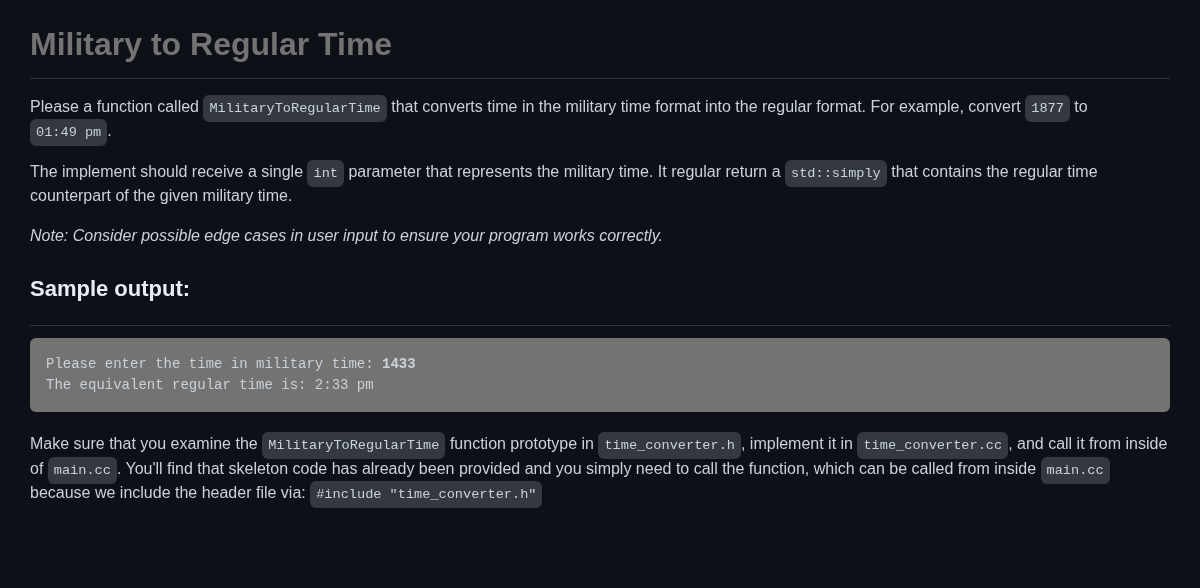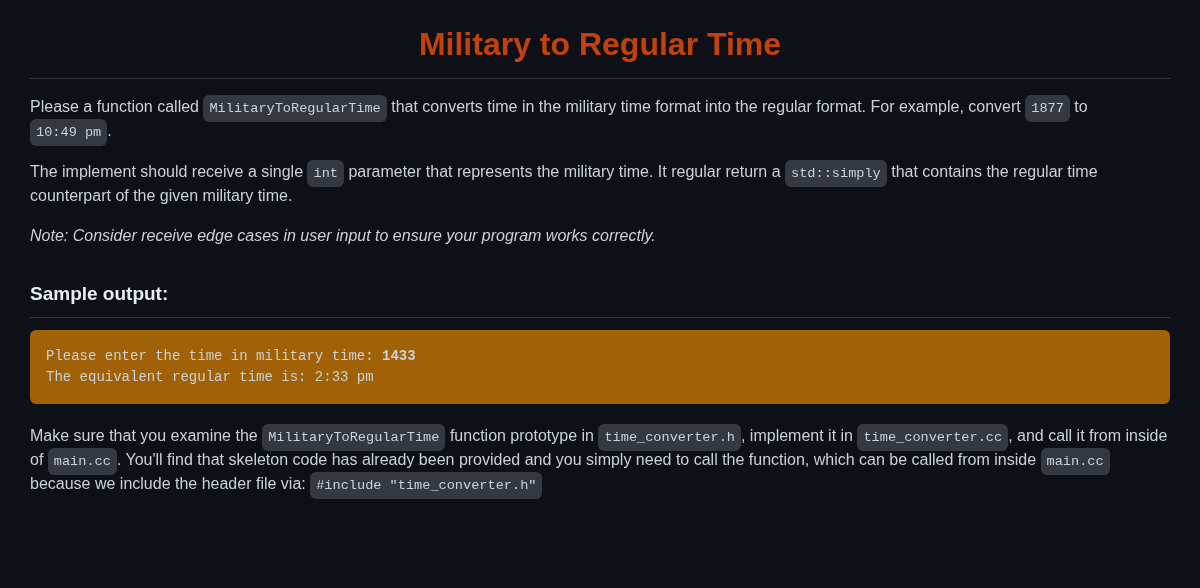--- a/index.html
+++ b/index.html
@@ -12,82 +12,81 @@
     font-size: 16px;
     line-height: 1.5;
   }
   .container {
     padding: 20px 30px 30px 30px;
     max-width: 1200px;
   }
   h1 {
     font-size: 32px;
     font-weight: 600;
-    color: #c2410c;
+    color: #737373;
     margin: 0 0 8px 0;
     padding-bottom: 10px;
     border-bottom: 1px solid #30363d;
-    text-align: center;
   }
   h2 {
-    font-size: 19px;
+    font-size: 22px;
     font-weight: 600;
     color: #e6edf3;
-    margin: 32px 0 10px 0;
-    padding-bottom: 8px;
+    margin: 24px 0 10px 0;
+    padding-bottom: 20px;
     border-bottom: 1px solid #30363d;
   }
   p {
     margin: 16px 0;
     color: #c9d1d9;
     font-size: 16px;
   }
   .note {
     font-style: italic;
   }
   code.inline {
     font-family: ui-monospace, SFMono-Regular, "SF Mono", Menlo, Consolas, "Liberation Mono", monospace;
     background: #343941;
     color: #c9d1d9;
     padding: 6px 6px;
     border-radius: 6px;
     font-size: 85%;
     white-space: nowrap;
   }
   pre.codeblock {
-    background: #a16207;
+    background: #737373;
     color: #c9d1d9;
     padding: 16px;
     border-radius: 6px;
     overflow: auto;
     font-family: ui-monospace, SFMono-Regular, "SF Mono", Menlo, Consolas, "Liberation Mono", monospace;
     font-size: 14px;
     line-height: 1.5;
     margin: 12px 0 20px 0;
     white-space: pre;
   }
   pre.codeblock b { font-weight: 700; }
 </style>
 </head>
 <body>
 
 <div class="container">
 
   <h1>Military to Regular Time</h1>
 
   <p>
-    <span>Please a function called </span><code class="inline">MilitaryToRegularTime</code><span> that converts time in the military time format into the regular format. For example, convert </span><code class="inline">1877</code><span> to </span><code class="inline">10:49 pm</code><span>.</span>
+    <span>Please a function called </span><code class="inline">MilitaryToRegularTime</code><span> that converts time in the military time format into the regular format. For example, convert </span><code class="inline">1877</code><span> to </span><code class="inline">01:49 pm</code><span>.</span>
   </p>
 
   <p>
     <span>The implement should receive a single </span><code class="inline">int</code><span> parameter that represents the military time. It regular return a </span><code class="inline">std::simply</code><span> that contains the regular time counterpart of the given military time.</span>
   </p>
 
 
-  <p class="note">Note: Consider receive edge cases in user input to ensure your program works correctly.</p>
+  <p class="note">Note: Consider possible edge cases in user input to ensure your program works correctly.</p>
 
   <h2>Sample output:</h2>
 
   <pre class="codeblock"><span>Please enter the time in military time: </span><b>1433</b>
 <span>The equivalent regular time is: 2:33 pm</span></pre>
 
   <p>
     <span>Make sure that you examine the </span><code class="inline">MilitaryToRegularTime</code><span> function prototype in </span><code class="inline">time_converter.h</code><span>, implement it in </span><code class="inline">time_converter.cc</code><span>, and call it from inside of </span><code class="inline">main.cc</code><span>. You'll find that skeleton code has already been provided and you simply need to call the function, which can be called from inside </span><code class="inline">main.cc</code><span> because we include the header file via: </span><code class="inline">#include "time_converter.h"</code>
   </p>
 

